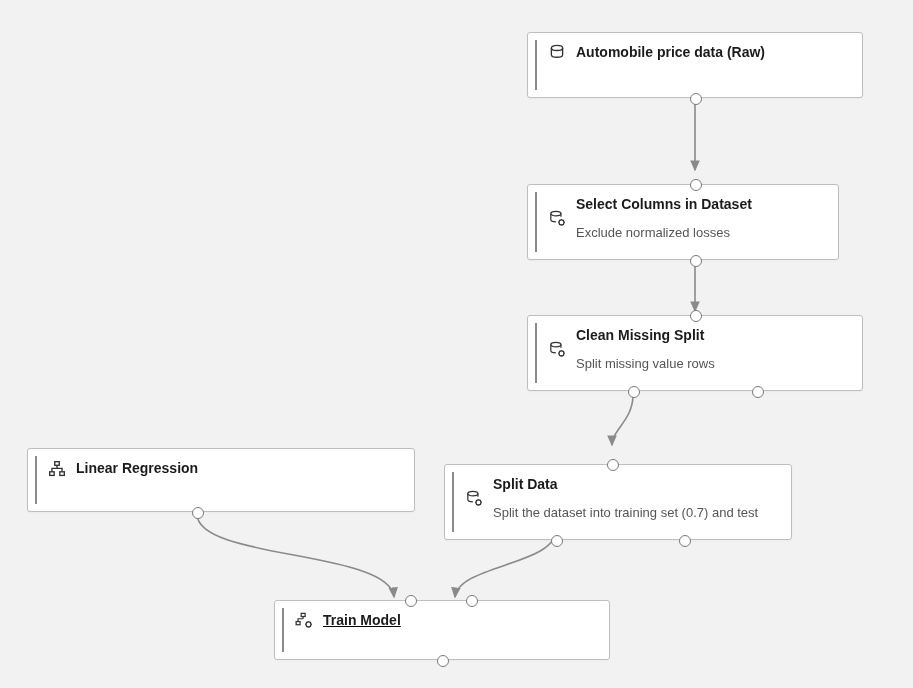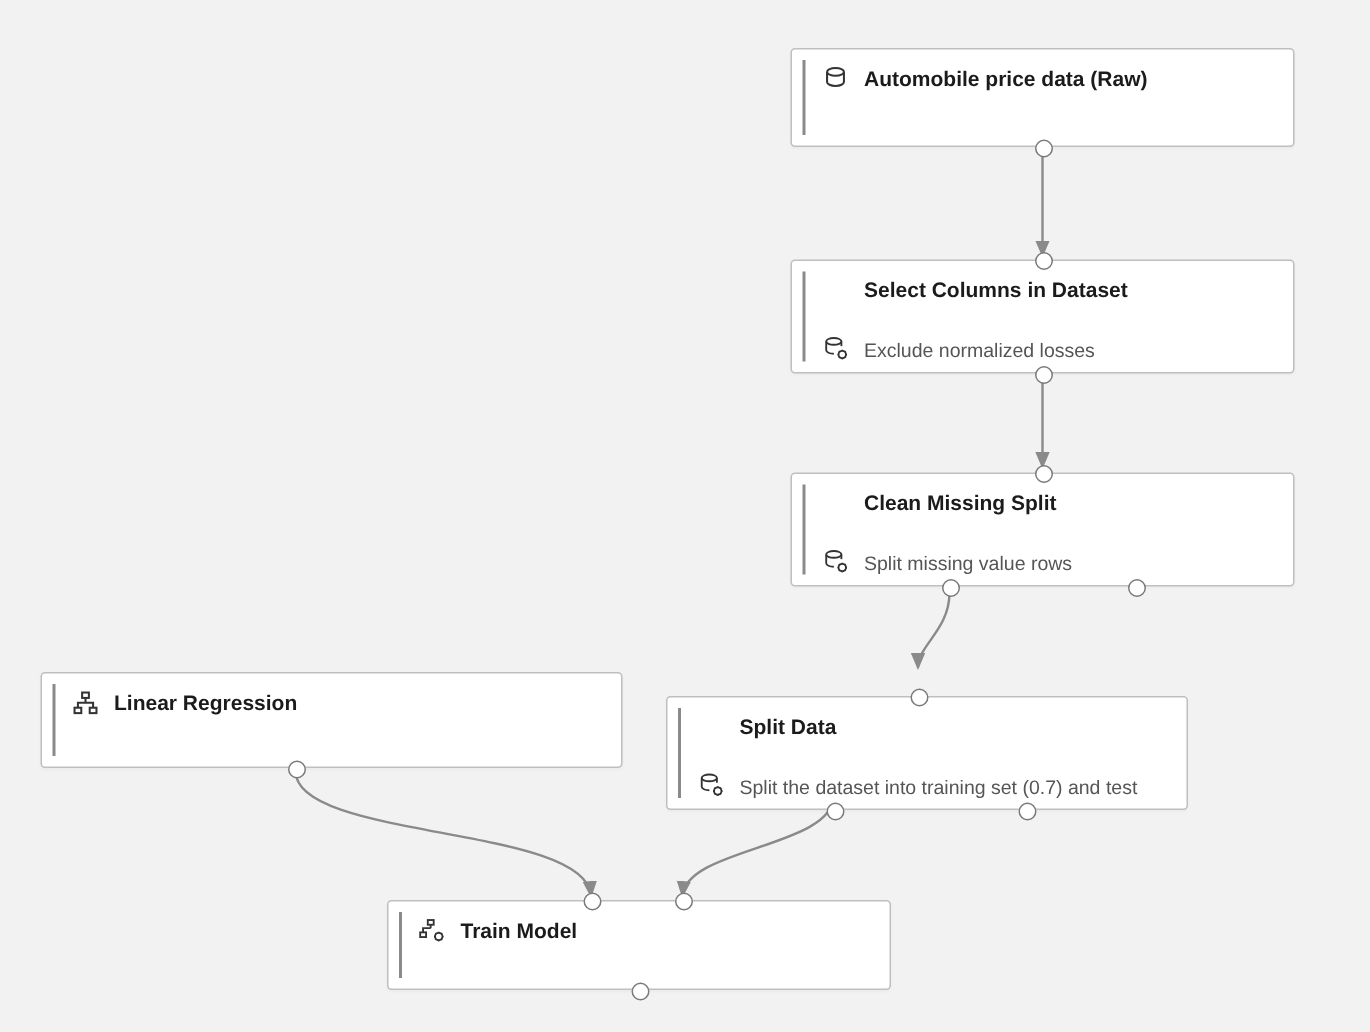--- a/index.html
+++ b/index.html
@@ -22,21 +22,21 @@
     }
     .node {
       position: absolute;
       background: #ffffff;
       border: 1px solid #bfbfbf;
       border-radius: 3px;
       box-shadow: 0 1px 2px rgba(0,0,0,0.03);
     }
     .node-inner {
       display: flex;
-      align-items: flex-end;
+      align-items: center;
       padding: 10px 12px;
     }
     .node-bar {
       position: absolute;
       left: 7px;
       top: 7px;
       bottom: 7px;
       width: 2px;
       background: #8a8a8a;
     }
@@ -54,21 +54,21 @@
     }
     .node-title {
       font-size: 14px;
       font-weight: 600;
       color: #1b1b1b;
       line-height: 1.35;
     }
     .node-subtitle {
       font-size: 13px;
       color: #555;
-      margin-top: 22px;
+      margin-top: 10px;
       line-height: 1.35;
       white-space: nowrap;
       overflow: hidden;
       text-overflow: ellipsis;
     }
     .port {
       position: absolute;
       width: 12px;
       height: 12px;
       background: #fff;
@@ -124,21 +124,21 @@
           <path d="M3 3.5 V9.5 C3 10.8 5.2 11.8 8 11.8 C10.8 11.8 13 10.8 13 9.5 V3.5"></path>
         </svg>
       </span>
       <div class="node-content">
         <div class="node-title">Automobile price data (Raw)</div>
       </div>
     </div>
     <div class="port" style="left:168px; top:66px;"></div>
   </div>
 
-  <div class="node" style="left:527px; top:173px; width:336px; height:76px;">
+  <div class="node" style="left:527px; top:184px; width:312px; height:76px;">
     <div class="node-bar"></div>
     <div class="node-inner">
       <span class="node-icon">
         <svg viewBox="0 0 16 16" width="18" height="18" fill="none" stroke="#333" stroke-width="1.1">
           <ellipse cx="7" cy="3.2" rx="4.5" ry="2"></ellipse>
           <path d="M2.5 3.2 V8.5 C2.5 9.6 4.5 10.5 7 10.5"></path>
           <path d="M11.5 3.2 V6"></path>
           <circle cx="12" cy="11" r="2.2"></circle>
           <path d="M12 8.2 V8.8 M12 13.2 V13.8 M9.2 11 H9.8 M14.2 11 H14.8 M10 9 l.5 .5 M13.5 12.5 l.5 .5 M10 13 l.5 -.5 M13.5 9.5 l.5 -.5"></path>
         </svg>
@@ -207,21 +207,21 @@
           <path d="M8 4.7 V7.5 M8 7.5 H3.5 V10.5 M8 7.5 H12.5 V10.5"></path>
         </svg>
       </span>
       <div class="node-content">
         <div class="node-title">Linear Regression</div>
       </div>
     </div>
     <div class="port" style="left:170px; top:64px;"></div>
   </div>
 
-  <div class="node" style="left:258px; top:600px; width:336px; height:60px;">
+  <div class="node" style="left:274px; top:600px; width:336px; height:60px;text-decoration:underline;">
     <div class="node-bar"></div>
     <div class="node-inner">
       <span class="node-icon">
         <svg viewBox="0 0 16 16" width="18" height="18" fill="none" stroke="#333" stroke-width="1.1">
           <rect x="5.5" y="1.2" width="3.5" height="2.8"></rect>
           <rect x="1" y="8.5" width="3.5" height="2.8"></rect>
           <path d="M7.2 4 V6 M7.2 6 H2.7 V8.5"></path>
           <circle cx="12" cy="11" r="2.2"></circle>
           <path d="M12 8.2 V8.8 M12 13.2 V13.8 M9.2 11 H9.8 M14.2 11 H14.8 M10 9 l.5 .5 M13.5 12.5 l.5 .5 M10 13 l.5 -.5 M13.5 9.5 l.5 -.5"></path>
         </svg>

